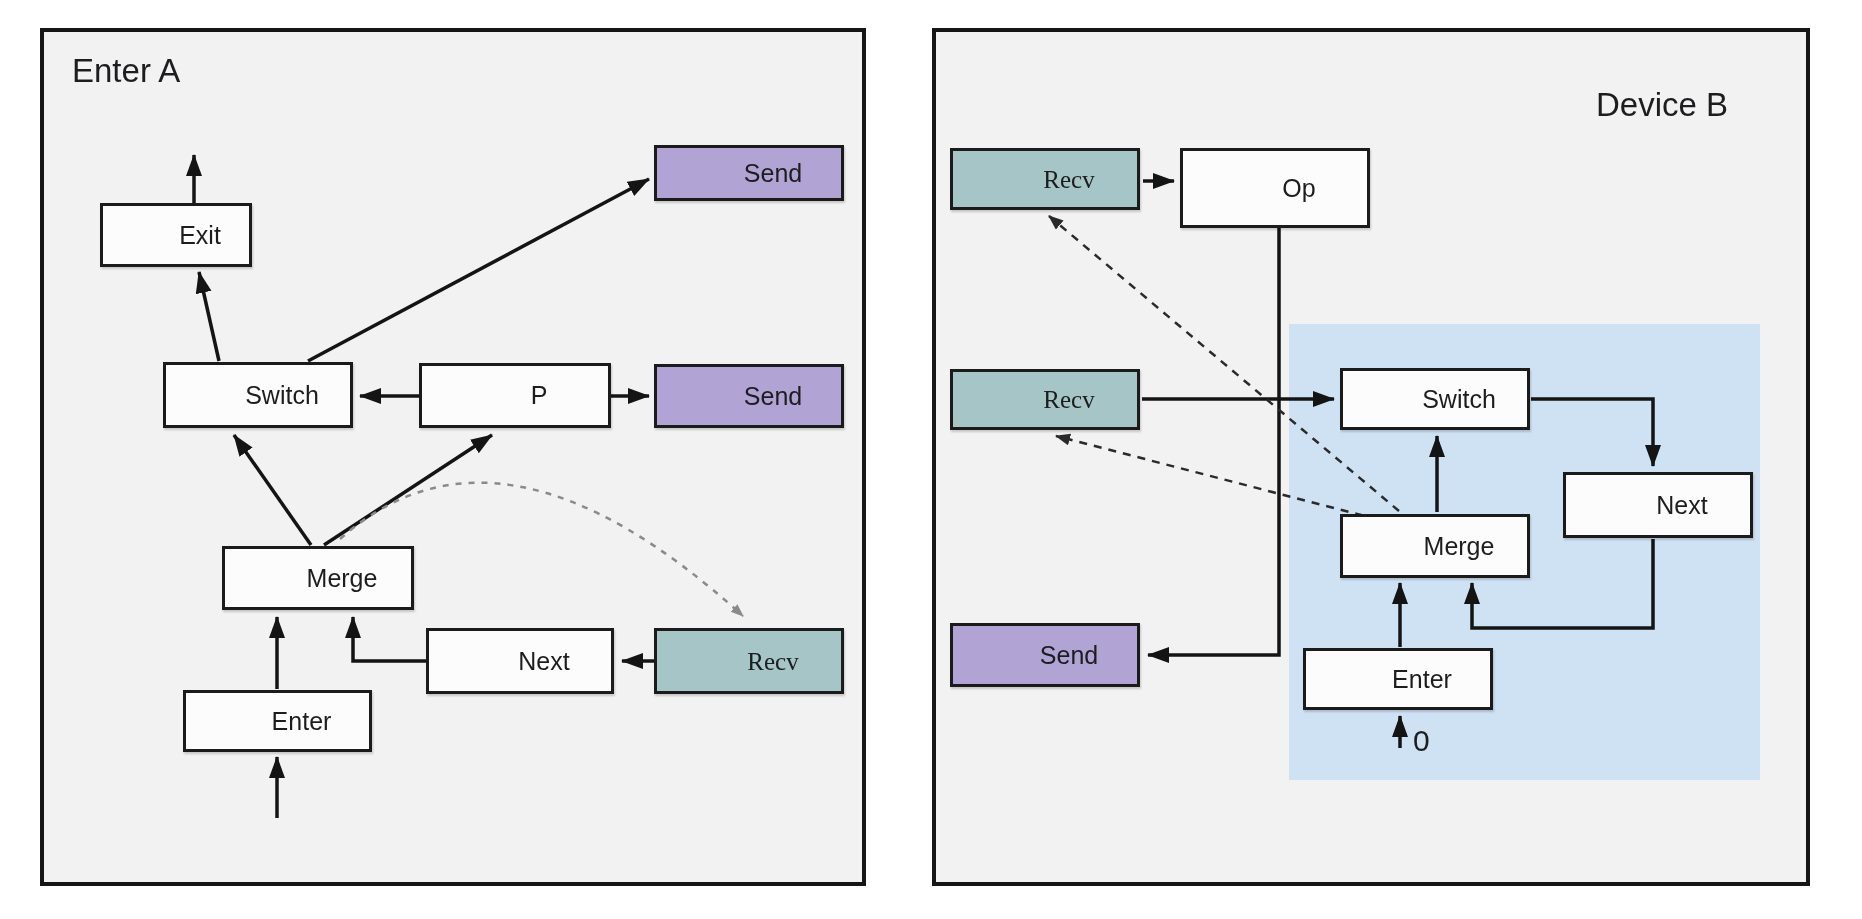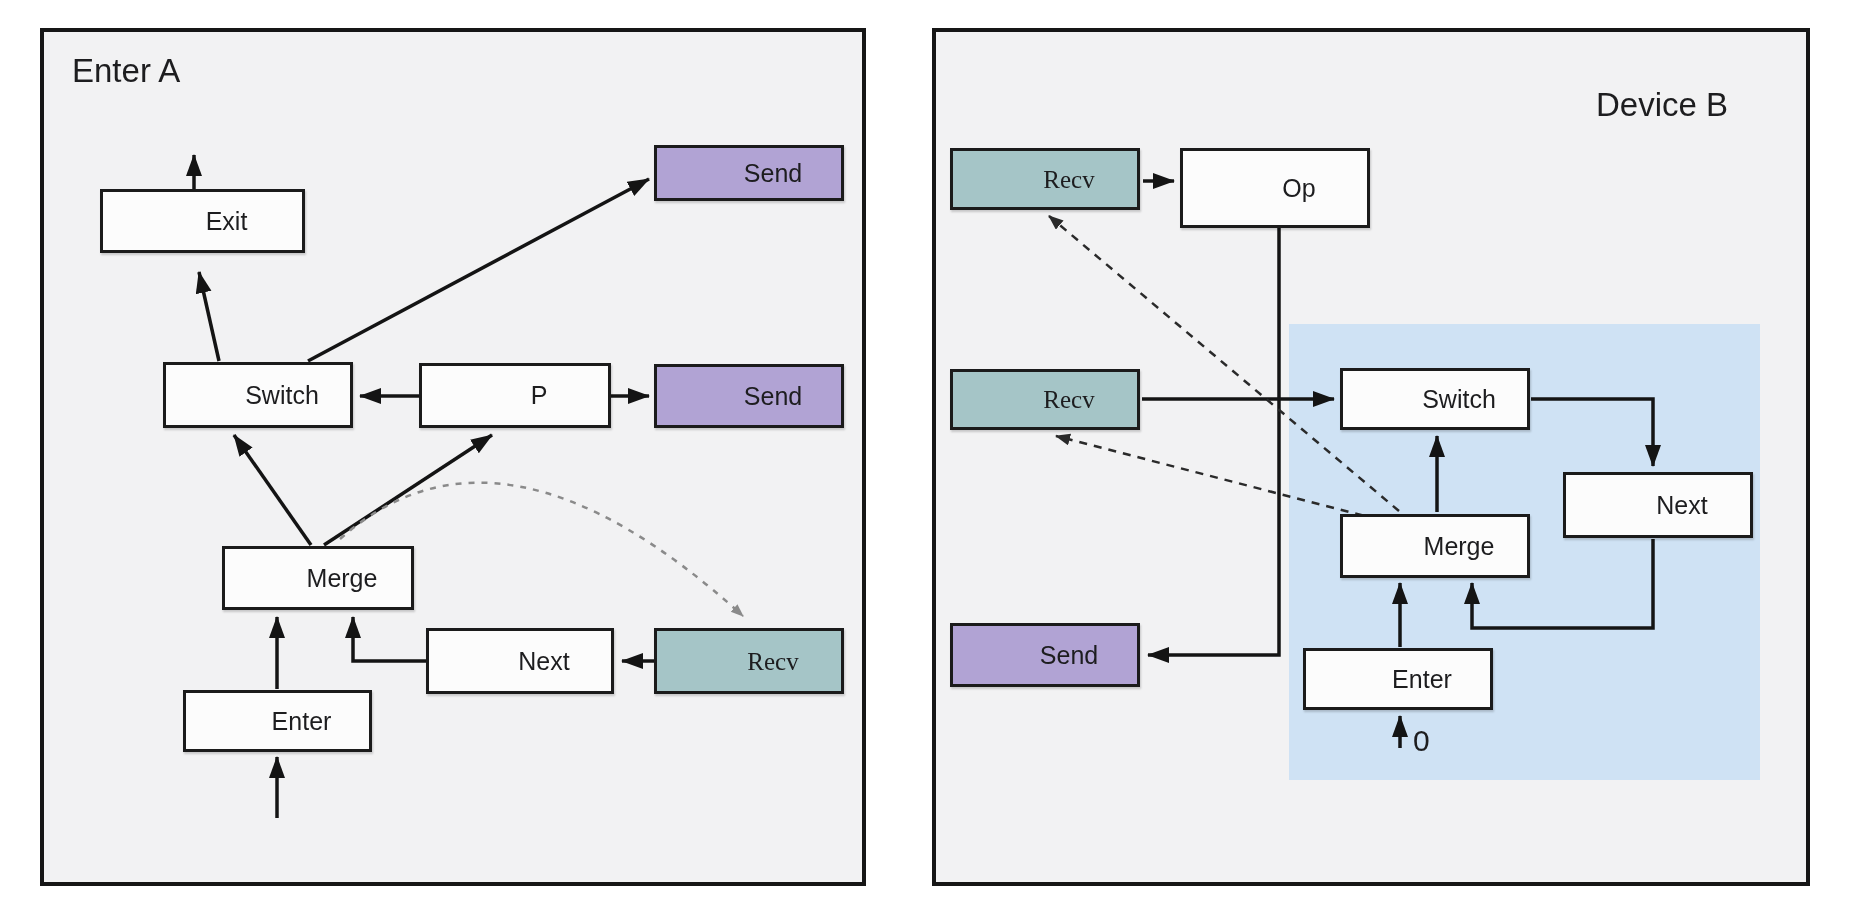--- a/index.html
+++ b/index.html
@@ -70,21 +70,21 @@
     <path class="edge" d="M1142,399 L1334,399" marker-end="url(#ah)"></path>
     <path class="edge" d="M1531,399 L1653,399 L1653,466" marker-end="url(#ah)"></path>
     <path class="edge" d="M1653,539 L1653,628 L1472,628 L1472,583" marker-end="url(#ah)"></path>
     <path class="edge" d="M1400,647 L1400,583" marker-end="url(#ah)"></path>
     <path class="edge" d="M1437,512 L1437,436" marker-end="url(#ah)"></path>
     <path class="edge" d="M1400,748 L1400,716" marker-end="url(#ah)"></path>
     <path class="edge-dashed-dark" d="M1399,511 L1049,216" marker-end="url(#ah-sm-dark)"></path>
     <path class="edge-dashed-dark" d="M1392,523 L1056,436" marker-end="url(#ah-sm-dark)"></path>
   </svg>
 
-  <div class="node" style="left:100px;top:189px;width:205px;height:64px;">Exit</div>
+  <div class="node" style="left:100px;top:203px;width:152px;height:64px;">Exit</div>
   <div class="node" style="left:163px;top:362px;width:190px;height:66px;">Switch</div>
   <div class="node" style="left:419px;top:363px;width:192px;height:65px;">P</div>
   <div class="node purple" style="left:654px;top:145px;width:190px;height:56px;">Send</div>
   <div class="node purple" style="left:654px;top:364px;width:190px;height:64px;">Send</div>
   <div class="node" style="left:222px;top:546px;width:192px;height:64px;">Merge</div>
   <div class="node" style="left:426px;top:628px;width:188px;height:66px;">Next</div>
   <div class="node teal" style="left:654px;top:628px;width:190px;height:66px;">Recv</div>
   <div class="node" style="left:183px;top:690px;width:189px;height:62px;">Enter</div>
 
   <div class="node teal" style="left:950px;top:148px;width:190px;height:62px;">Recv</div>

